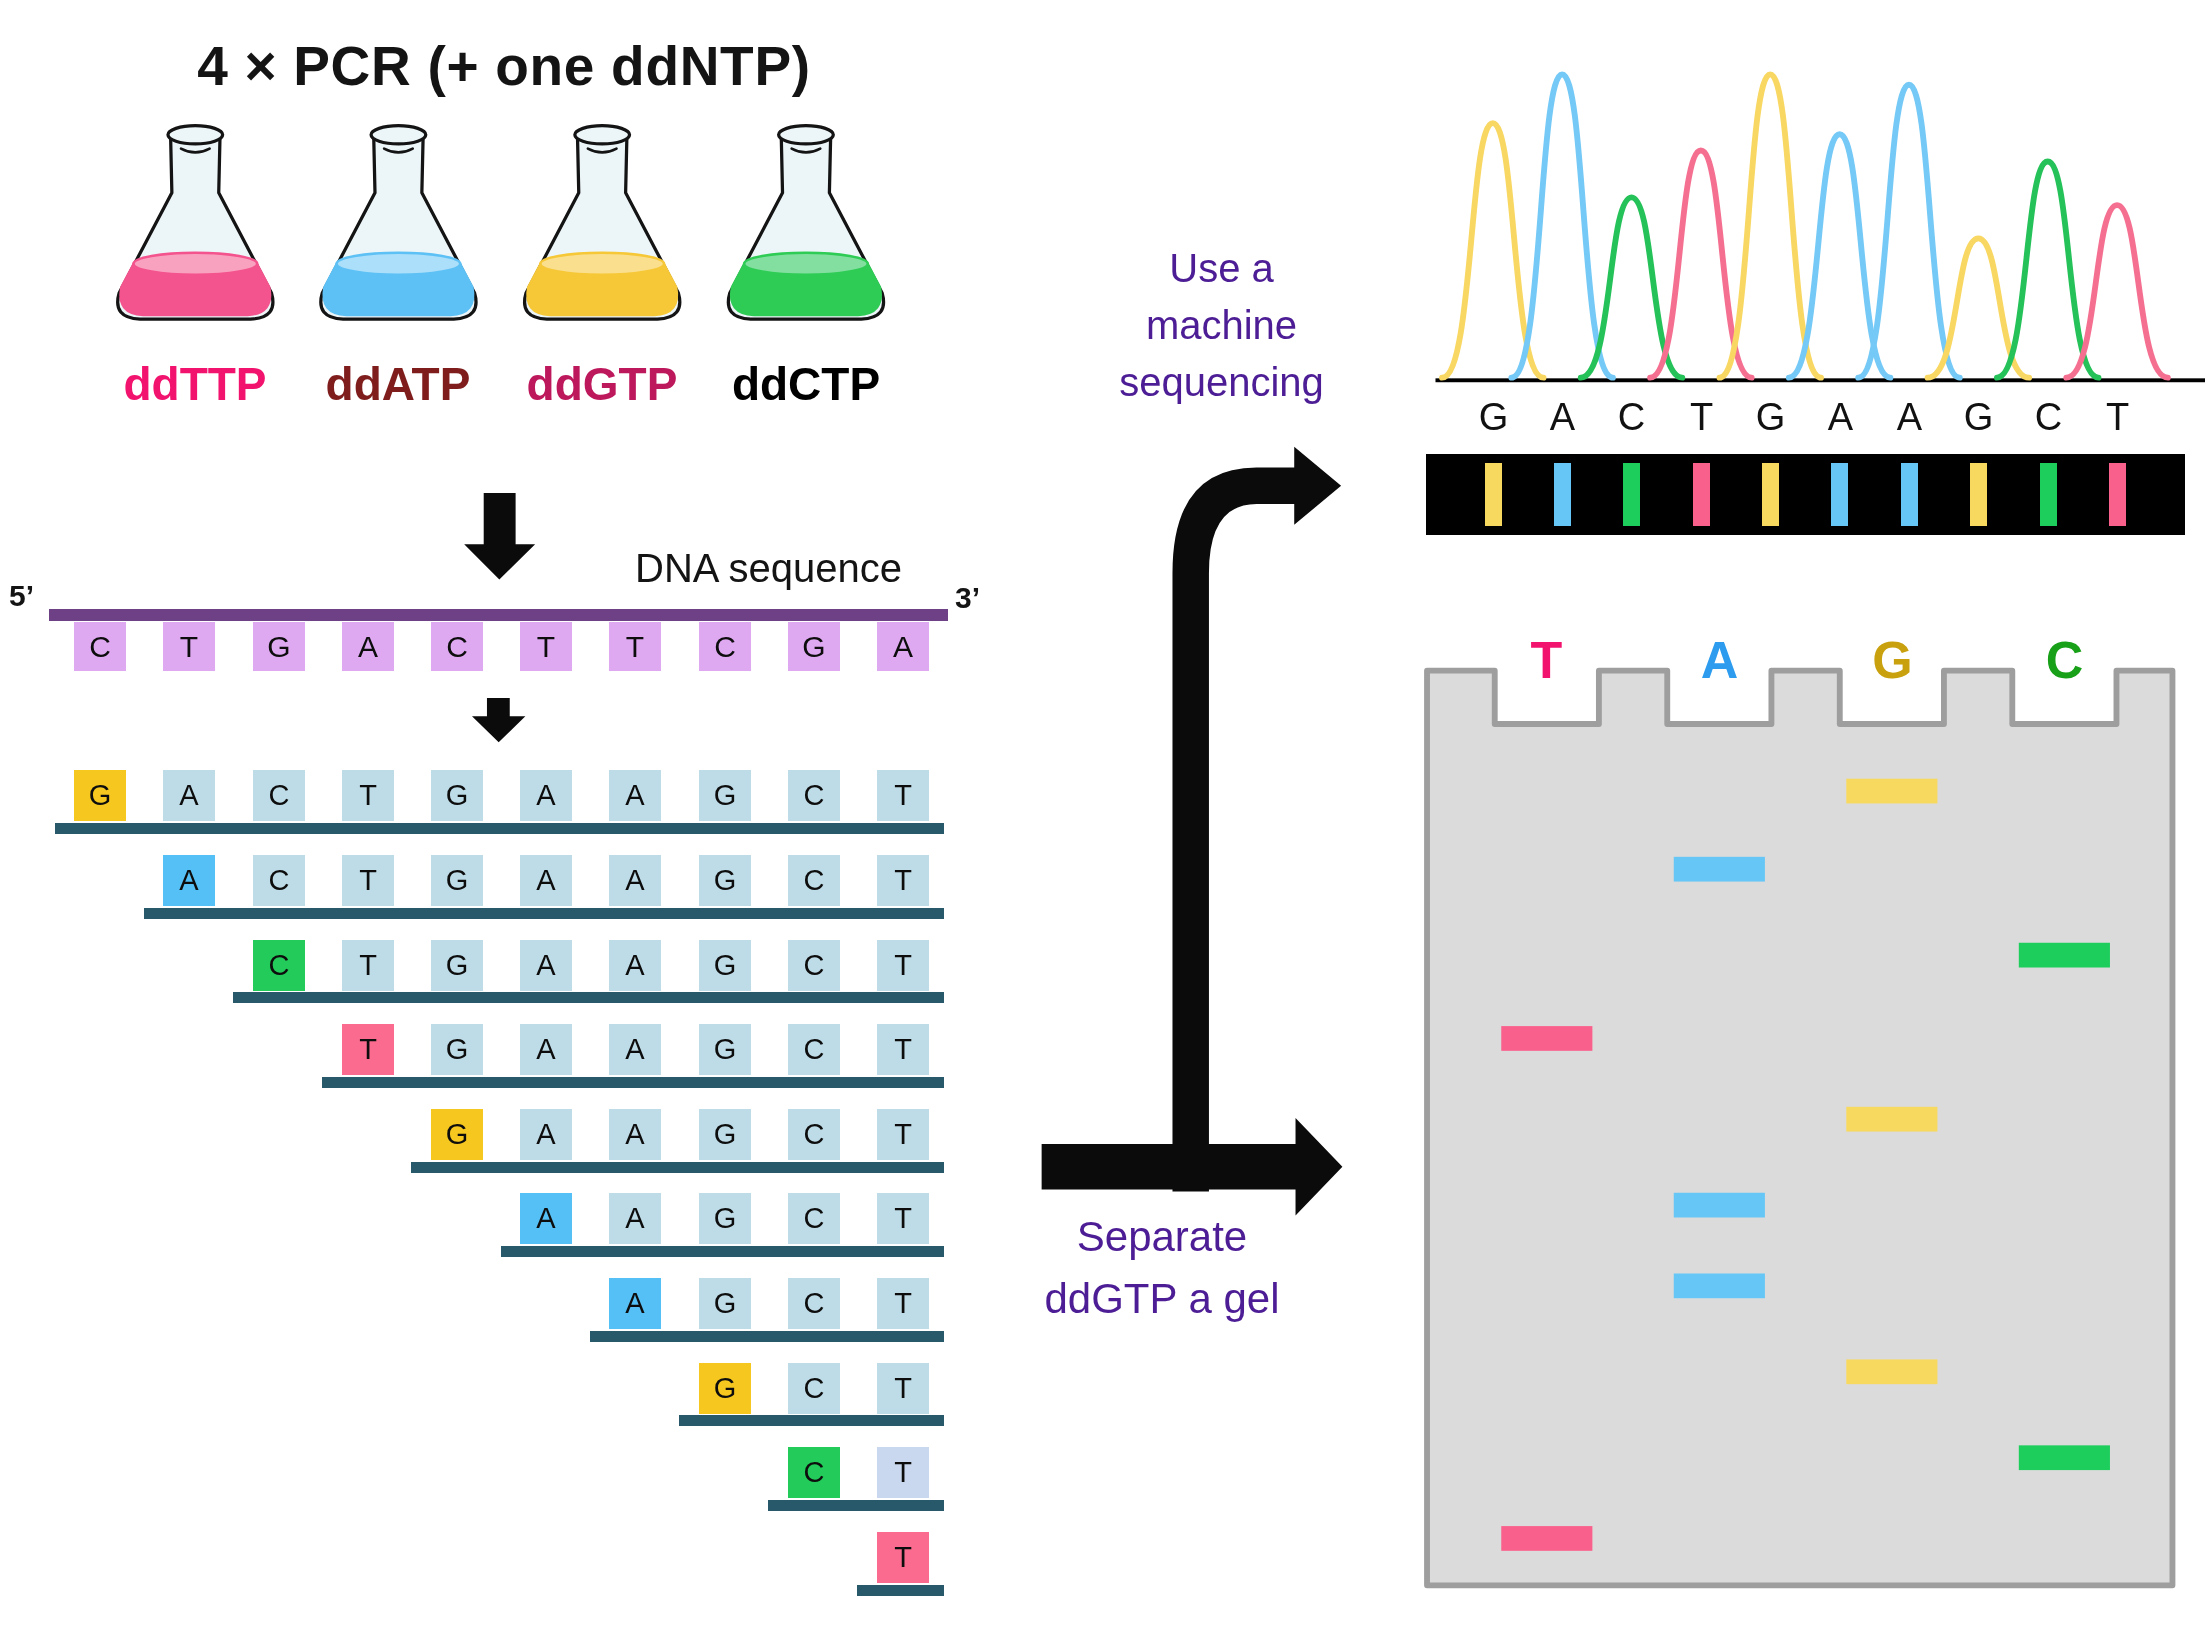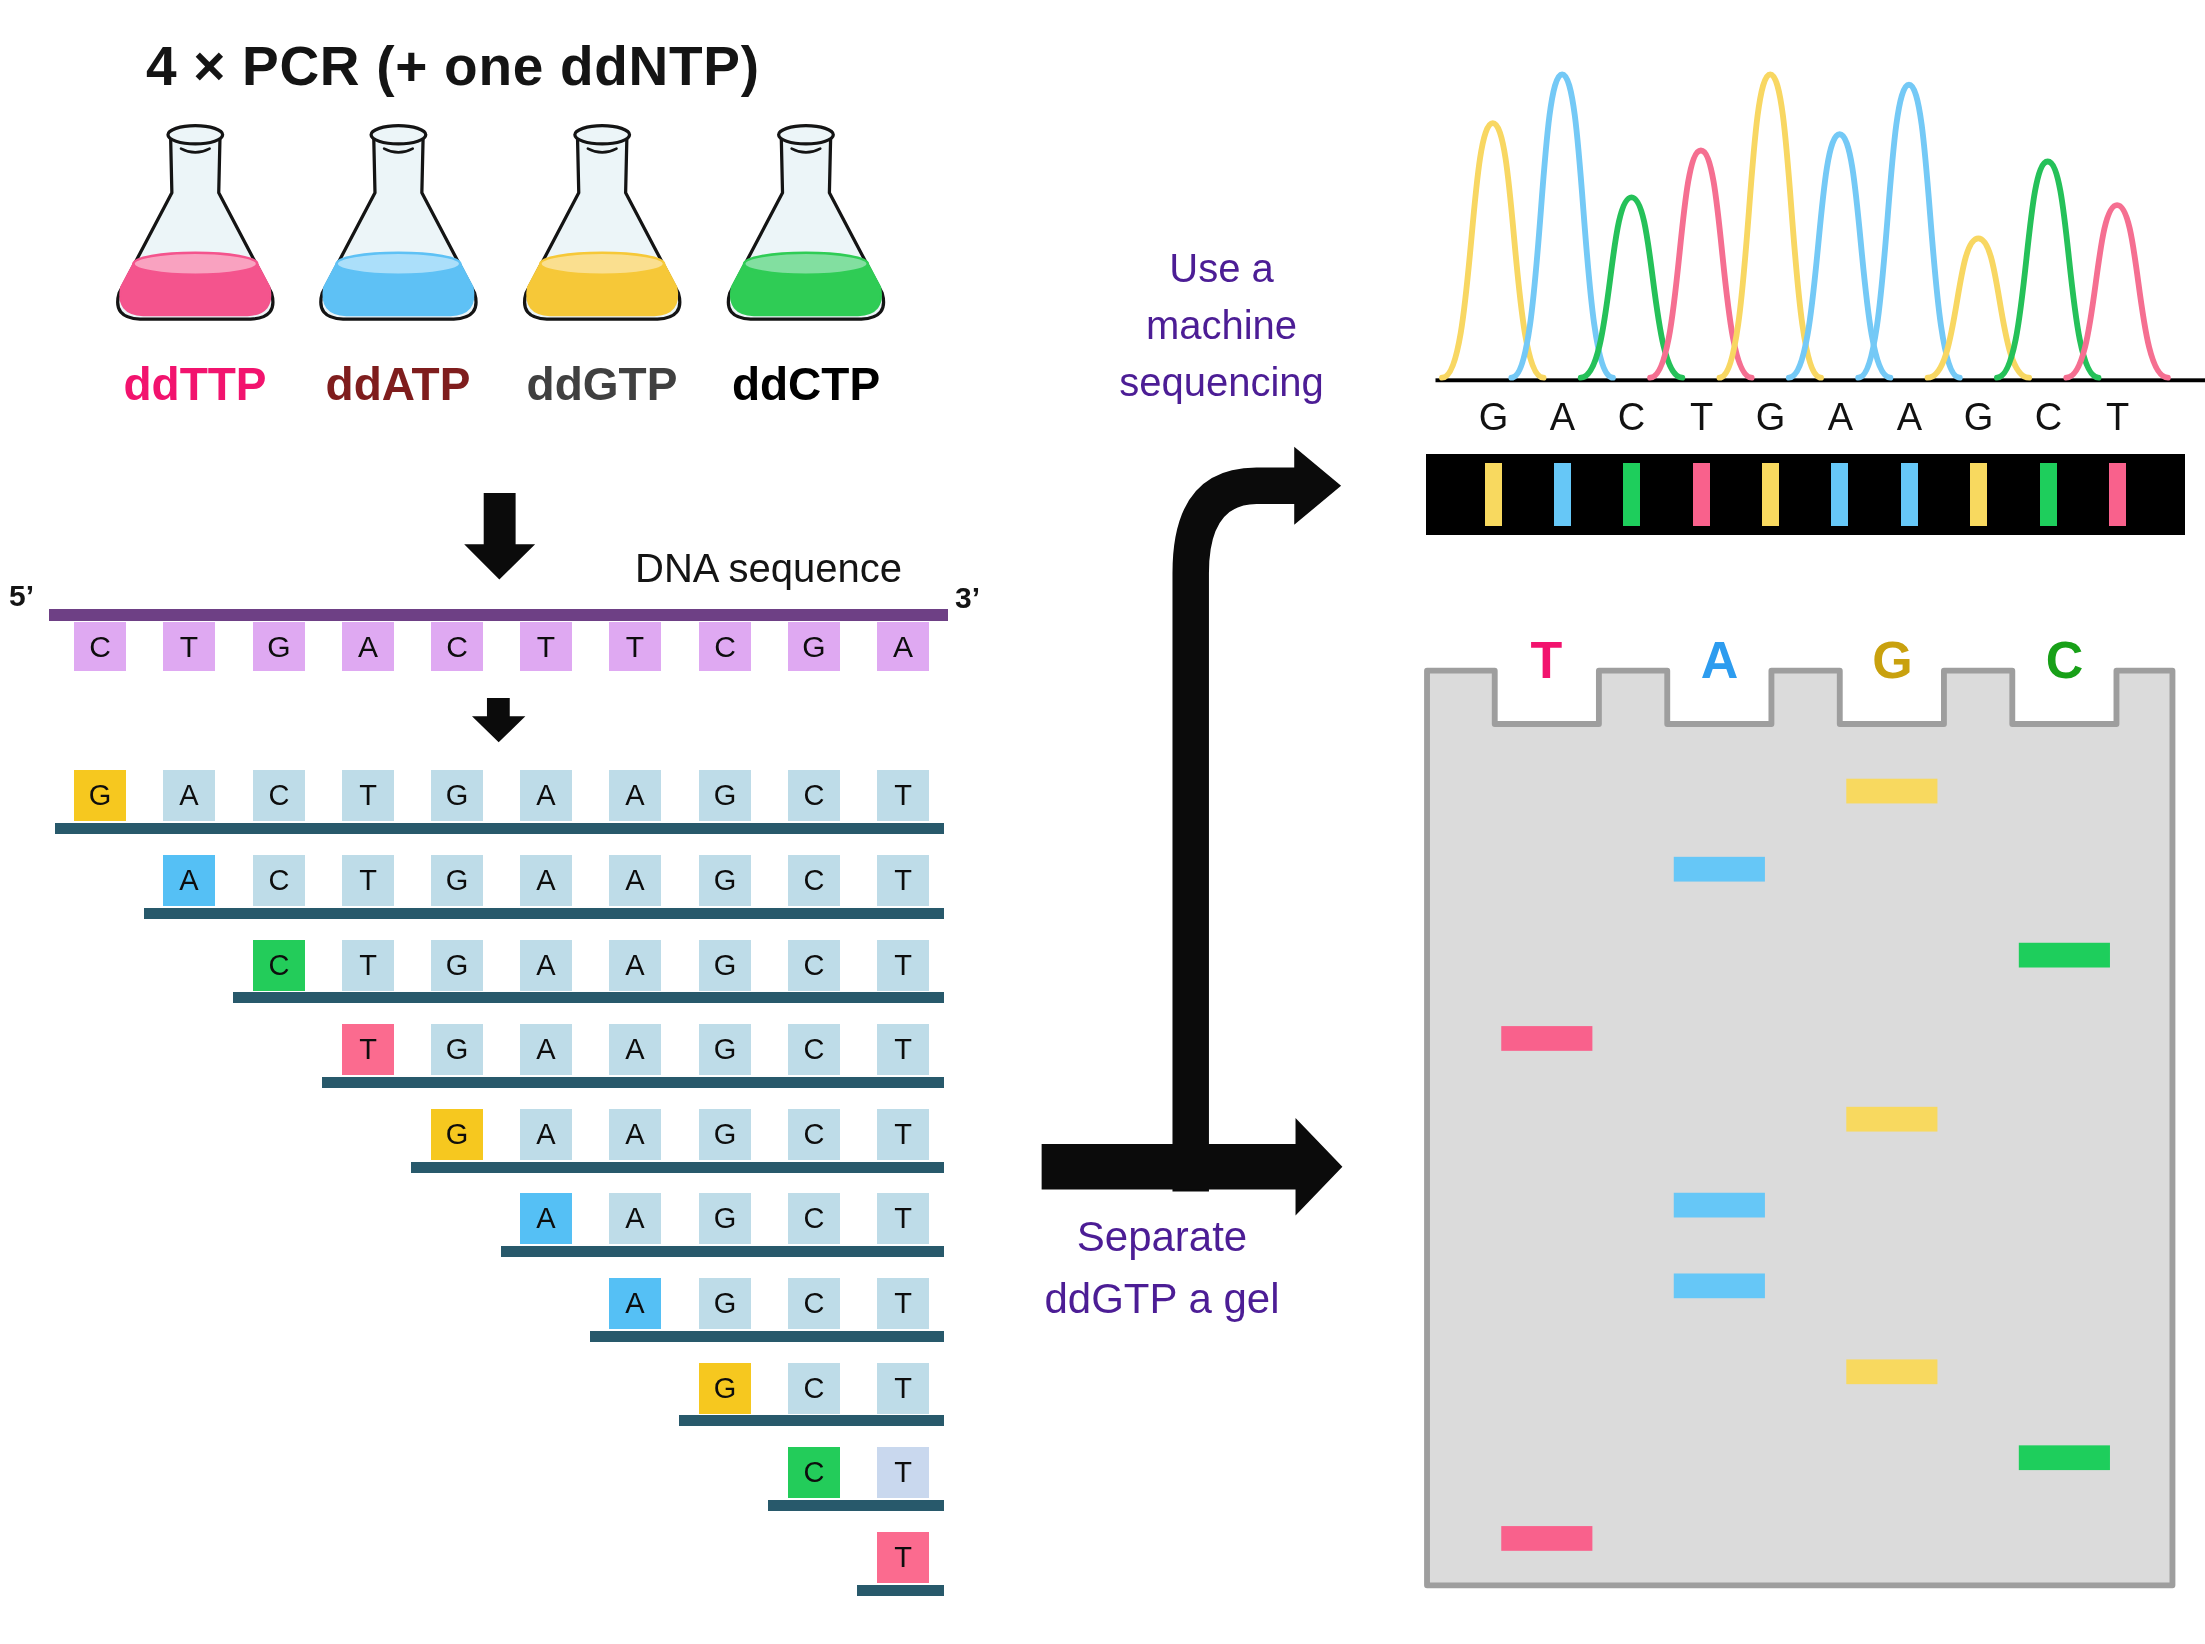--- a/index.html
+++ b/index.html
@@ -1,19 +1,19 @@
 <!DOCTYPE html>
 <html style="font-size:10.4px"><head>
 <meta charset="utf-8">
 <style>
   html,body{margin:0;padding:0;background:#fff;}
   #stage{position:relative;width:2205px;height:1644px;background:#ffffff;
          font-family:"Liberation Sans",sans-serif;overflow:hidden;}
   #vector-layer{position:absolute;left:0;top:0;}
-  .title{position:absolute;left:146px;top:34px;width:716px;text-align:left;
+  .title{position:absolute;left:146px;top:34px;width:716px;text-align:center;
          font-size:55px;font-weight:600;color:#141414;letter-spacing:0.7px;}
   .flask-label{position:absolute;top:357px;width:234px;text-align:center;
                font-size:46px;font-weight:bold;}
   .dna-title{position:absolute;left:599px;top:546px;width:339px;text-align:center;
              font-size:40px;color:#141414;}
   .prime{position:absolute;font-size:30px;color:#141414;font-weight:600;}
   .five{left:9px;top:579px;}
   .three{left:955px;top:581px;}
   #backbone{position:absolute;left:49px;top:609px;width:899px;height:12.4px;}
   .base-box{position:absolute;width:52px;display:flex;align-items:center;justify-content:center;
@@ -114,21 +114,21 @@
         <rect x="3101" y="2220" width="140" height="38" fill="#1ECE5C"></rect>
         <rect x="2306" y="2344" width="140" height="38" fill="#F9618C"></rect>
       </g>
   </svg>
 
   <div class="title">4 × PCR (+ one ddNTP)</div>
 
   <div id="flask-labels">
       <div class="flask-label" style="left: 78px; color: rgb(242, 19, 110);">ddTTP</div>
       <div class="flask-label" style="left: 281px; color: #7f1d1d;">ddATP</div>
-      <div class="flask-label" style="left: 485px; color: #404040; text-align: center;">ddGTP</div>
+      <div class="flask-label" style="left: 485px; color: #be185d; text-align: center;">ddGTP</div>
       <div class="flask-label" style="left: 689px; color: #000000;">ddCTP</div>
     </div>
 
   <div class="dna-title">DNA sequence</div>
   <div class="prime five">5’</div>
   <div class="prime three">3’</div>
   <div id="backbone" style="background: rgb(110, 64, 133);"></div>
   <div id="template-boxes">
       <div class="base-box" style="left: 74px; top: 622px; height: 49px; background: rgb(223, 169, 242);">C</div>
       <div class="base-box" style="left: 163px; top: 622px; height: 49px; background: rgb(223, 169, 242);">T</div>

